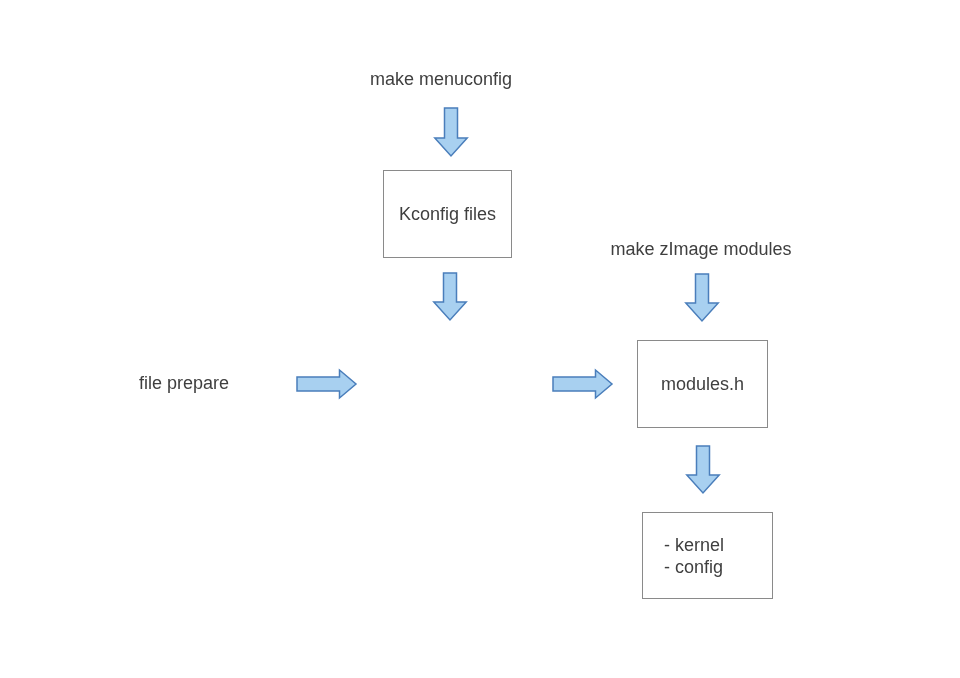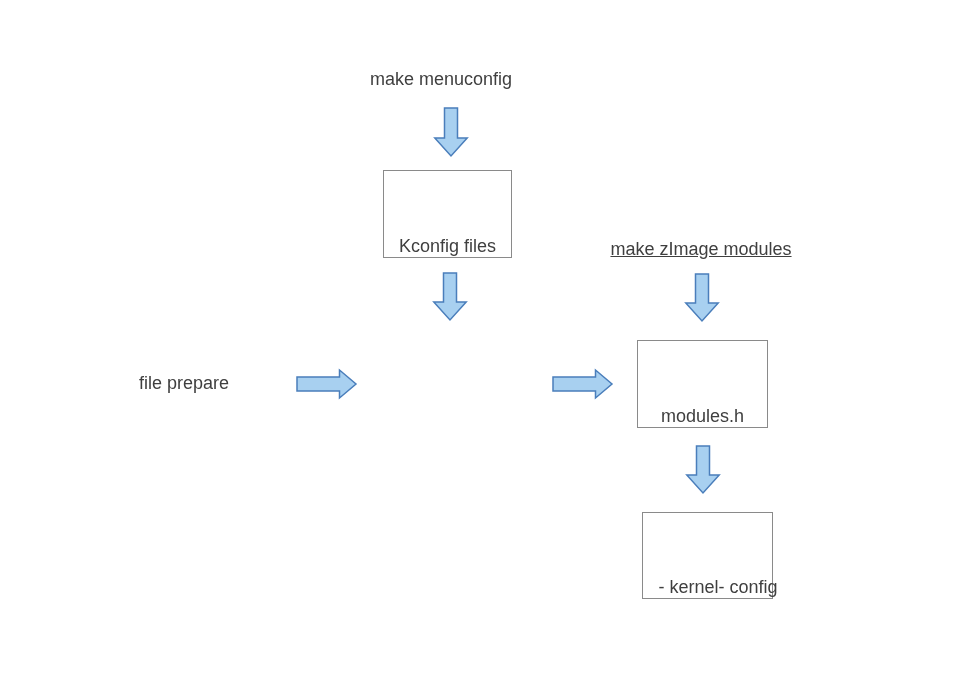--- a/index.html
+++ b/index.html
@@ -26,29 +26,29 @@
     line-height: 21px;
     white-space: nowrap;
     color: var(--text-color, #3f3f3f);
   }
   .node-box {
     position: absolute;
     box-sizing: border-box;
     background: #ffffff;
     border: 1px solid var(--box-border, #8a8a8a);
     display: flex;
-    align-items: flex-end;
+    align-items: center;
     justify-content: center;
     font-size: 18px;
     color: var(--text-color, #3f3f3f);
     white-space: nowrap;
   }
   .node-box.left-align {
-    flex-direction: row;
-    align-items: flex-end;
+    flex-direction: column;
+    align-items: flex-start;
     justify-content: center;
     padding-left: 21px;
   }
   .node-box.left-align .line {
     line-height: 22px;
   }
   svg.arrow {
     position: absolute;
     display: block;
     overflow: visible;
@@ -83,21 +83,21 @@
 
   <svg class="arrow" style="left:296px; top:369px;" width="61" height="30" viewBox="0 0 61 30">
     <path d="M1 8 L43.5 8 L43.5 1 L60 15 L43.5 29 L43.5 22 L1 22 Z"></path>
   </svg>
 
 
   <svg class="arrow" style="left:552px; top:369px;" width="61" height="30" viewBox="0 0 61 30">
     <path d="M1 8 L43.5 8 L43.5 1 L60 15 L43.5 29 L43.5 22 L1 22 Z"></path>
   </svg>
 
-  <div class="free-label" style="left:603px; top:239px; width:196px; text-align:center;text-decoration:underline;">make zImage modules</div>
+  <div class="free-label" style="left:603px; top:239px; width:196px; text-align:center;">make zImage modules</div>
 
   <svg class="arrow" style="left:685px; top:273px;" width="34" height="49" viewBox="0 0 34 49">
     <path d="M10.5 1 L23.5 1 L23.5 30 L33.2 30 L17 48 L0.8 30 L10.5 30 Z"></path>
   </svg>
 
   <div class="node-box" style="left:637px; top:340px; width:131px; height:88px;">
     <span>modules.h</span>
   </div>
 
   <svg class="arrow" style="left:686px; top:445px;" width="34" height="49" viewBox="0 0 34 49">

